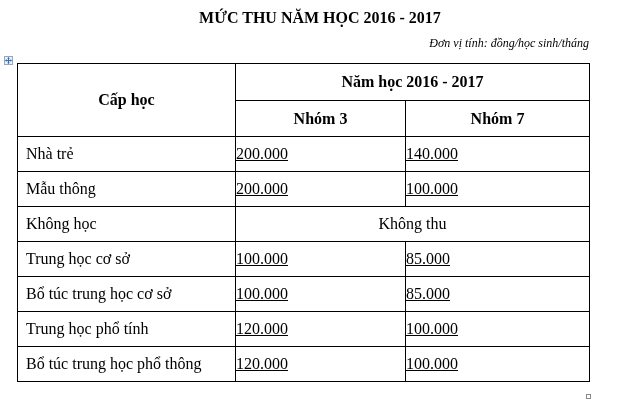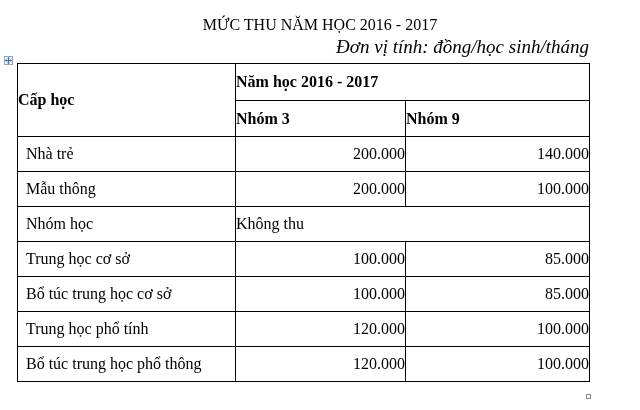--- a/index.html
+++ b/index.html
@@ -1,31 +1,31 @@
 <!DOCTYPE html>
 <html><head>
 <meta charset="utf-8">
 <style>
   html, body { margin: 0; padding: 0; background: #ffffff; }
   body { width: 640px; height: 410px; position: relative; overflow: hidden;
          font-family: "Liberation Serif", "DejaVu Serif", serif; color: #000; }
   .title { position: absolute; left: 0; top: 9px; width: 640px; text-align: center;
-           font-weight: normal; font-size: 16px; letter-spacing: 0; margin-top: 7px; }
-  .unit { position: absolute; right: 51px; top: 36px; font-style: italic; font-size: 19px; }
+           font-weight: bold; font-size: 16px; letter-spacing: 0; }
+  .unit { position: absolute; right: 51px; top: 36px; font-style: italic; font-size: 12px; }
   .move-handle { position: absolute; left: 4px; top: 56px; width: 9px; height: 9px;
                  border: 1px solid #9aa7b8; background: #eef3fa; box-sizing: border-box; }
   .move-handle svg { display: block; }
   .resize-handle { position: absolute; left: 586px; top: 394px; width: 5px; height: 5px;
                    border: 1px solid #888; background: #fff; box-sizing: border-box; }
   table { position: absolute; left: 17px; top: 63px; border-collapse: collapse;
           width: 572px; table-layout: fixed; font-size: 16px; }
   td, th { border: 1px solid #000; padding: 0 0 0 8px; height: 35px; box-sizing: border-box; }
-  th { font-weight: bold; text-align: left; padding: 0; }
-  td.num { text-align: right; padding: 0; }
-  td.span { text-align: left; padding: 0; margin-top: 48px; }
+  th { font-weight: bold; text-align: center; padding: 0; }
+  td.num { text-align: left; padding: 0; text-decoration: underline; }
+  td.span { text-align: center; padding: 0; margin-top: 48px; }
   col.c1 { width: 218px; } col.c2 { width: 170px; } col.c3 { width: 184px; }
 </style>
 </head>
 <body>
 
 <div class="title">MỨC THU NĂM HỌC 2016 - 2017</div>
 <div class="unit">Đơn vị tính: đồng/học sinh/tháng</div>
 
 <div class="move-handle">
   <svg width="7" height="7" viewBox="0 0 7 7">
@@ -39,34 +39,34 @@
       <col class="c2">
       <col class="c3">
     </colgroup>
   <tbody>
       <tr style="height:37px">
     <th rowspan="2">Cấp học</th>
     <th colspan="2">Năm học 2016 - 2017</th>
   </tr>
   <tr style="height:36px">
     <th>Nhóm 3</th>
-    <th>Nhóm 9</th>
+    <th>Nhóm 7</th>
   </tr>
   <tr>
     <td>Nhà trẻ</td>
     <td class="num">200.000</td>
     <td class="num">140.000</td>
   </tr>
   <tr>
     <td>Mẫu thông</td>
     <td class="num">200.000</td>
     <td class="num">100.000</td>
   </tr>
   <tr>
-    <td>Nhóm học</td>
+    <td>Không học</td>
     <td class="span" colspan="2">Không thu</td>
   </tr>
   <tr>
     <td>Trung học cơ sở</td>
     <td class="num">100.000</td>
     <td class="num">85.000</td>
   </tr>
   <tr>
     <td>Bổ túc trung học cơ sở</td>
     <td class="num">100.000</td>

